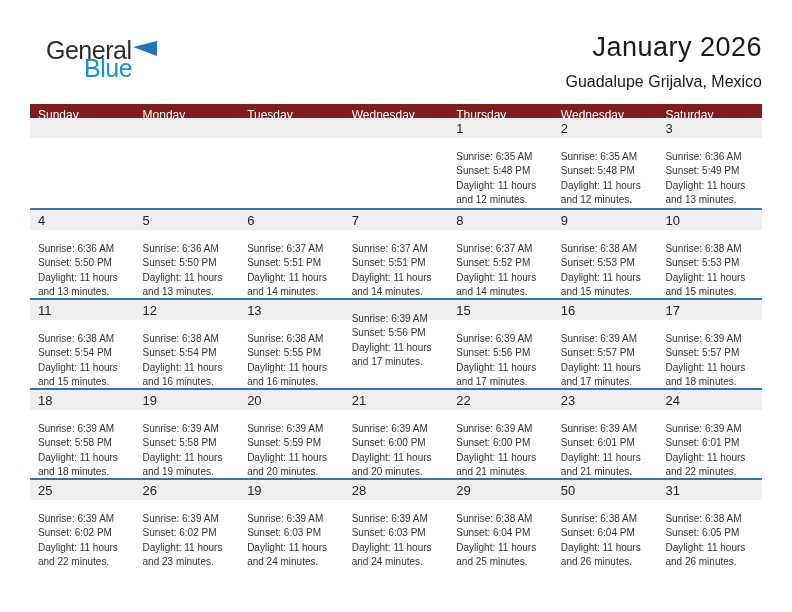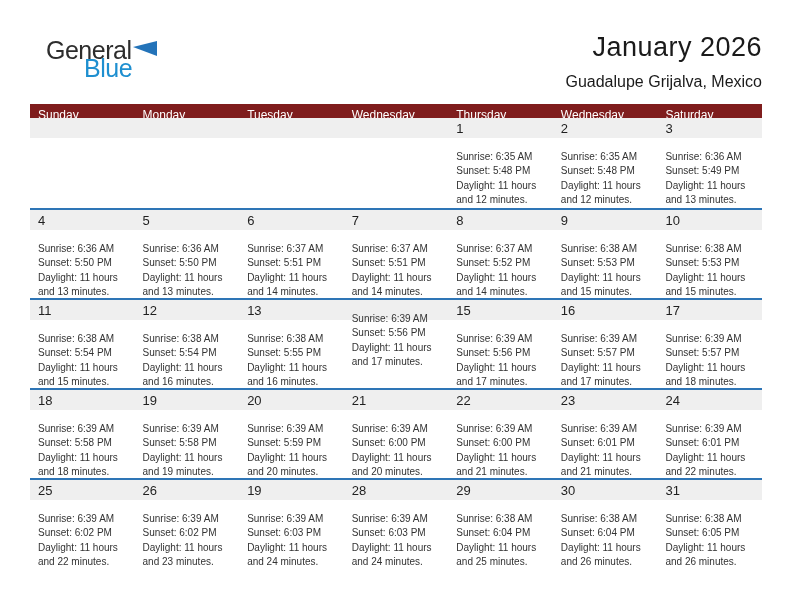--- a/index.html
+++ b/index.html
@@ -343,21 +343,21 @@
             <div class="day-cell">
               <div class="day-num">29</div>
               <div class="day-details">
                 <div>Sunrise: 6:38 AM</div>
                 <div>Sunset: 6:04 PM</div>
                 <div>Daylight: 11 hours</div>
                 <div>and 25 minutes.</div>
               </div>
             </div>
             <div class="day-cell">
-              <div class="day-num">30</div>
+              <div class="day-num">50</div>
               <div class="day-details">
                 <div>Sunrise: 6:38 AM</div>
                 <div>Sunset: 6:04 PM</div>
                 <div>Daylight: 11 hours</div>
                 <div>and 26 minutes.</div>
               </div>
             </div>
             <div class="day-cell">
               <div class="day-num">31</div>
               <div class="day-details">

